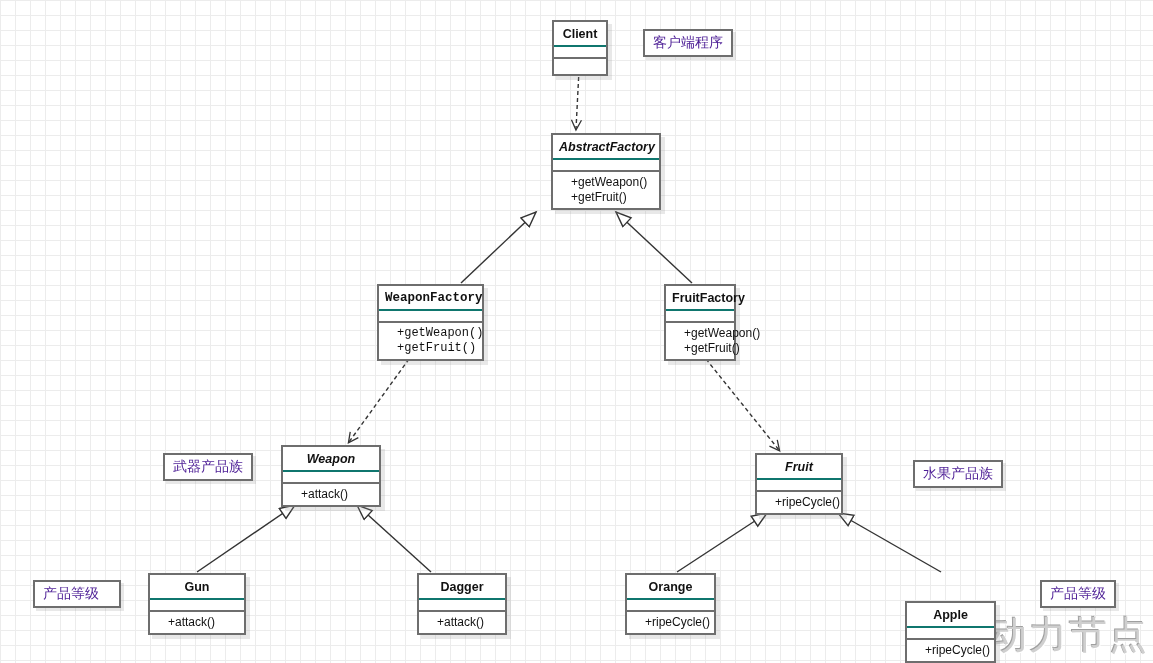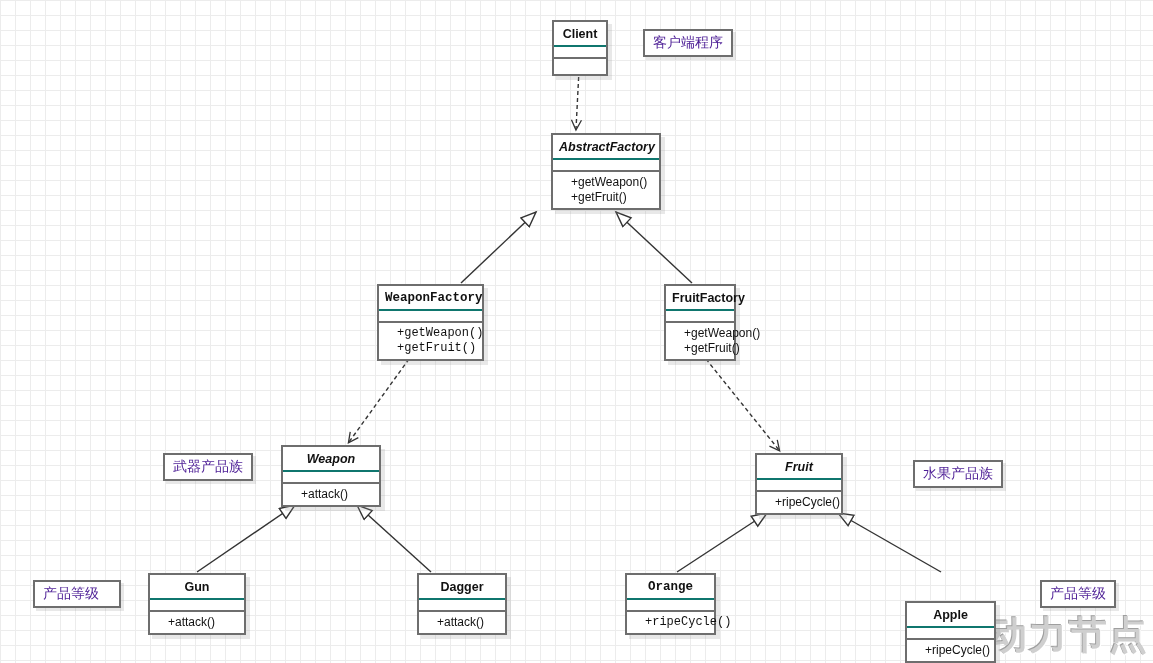--- a/index.html
+++ b/index.html
@@ -54,21 +54,21 @@
     font-size:14px;
     color:#4c1d95;
     padding:3px 8px;
     white-space:nowrap;
     z-index:2;
   }
   .watermark{
     position:absolute;
     right:4px;bottom:2px;
     font-size:38px;
-    font-weight:bold;
+    font-weight:normal;
     color:#cfcfcf;
     text-shadow:-1px -1px 0 #9f9f9f, 1px 1px 0 #ffffff;
     letter-spacing:2px;
     z-index:1;
   }
 </style>
 </head>
 <body>
 
 <div class="canvas">
@@ -151,21 +151,21 @@
   </div>
 
   <div class="uml-class" style="left:393px;top:573px;width:90px;margin-left:24px;">
     <div class="uml-title">Dagger</div>
     <div class="uml-attrs"></div>
     <div class="uml-methods">
       <div>+attack()</div>
     </div>
   </div>
 
-  <div class="uml-class" style="left:625px;top:573px;width:91px;font-family:Liberation Mono, monospace;">
+  <div class="uml-class" style="left:625px;top:573px;width:91px;">
     <div class="uml-title">Orange</div>
     <div class="uml-attrs"></div>
     <div class="uml-methods">
       <div>+ripeCycle()</div>
     </div>
   </div>
 
   <div class="uml-class" style="left:905px;top:573px;width:91px;margin-top:28px;">
     <div class="uml-title">Apple</div>
     <div class="uml-attrs"></div>

